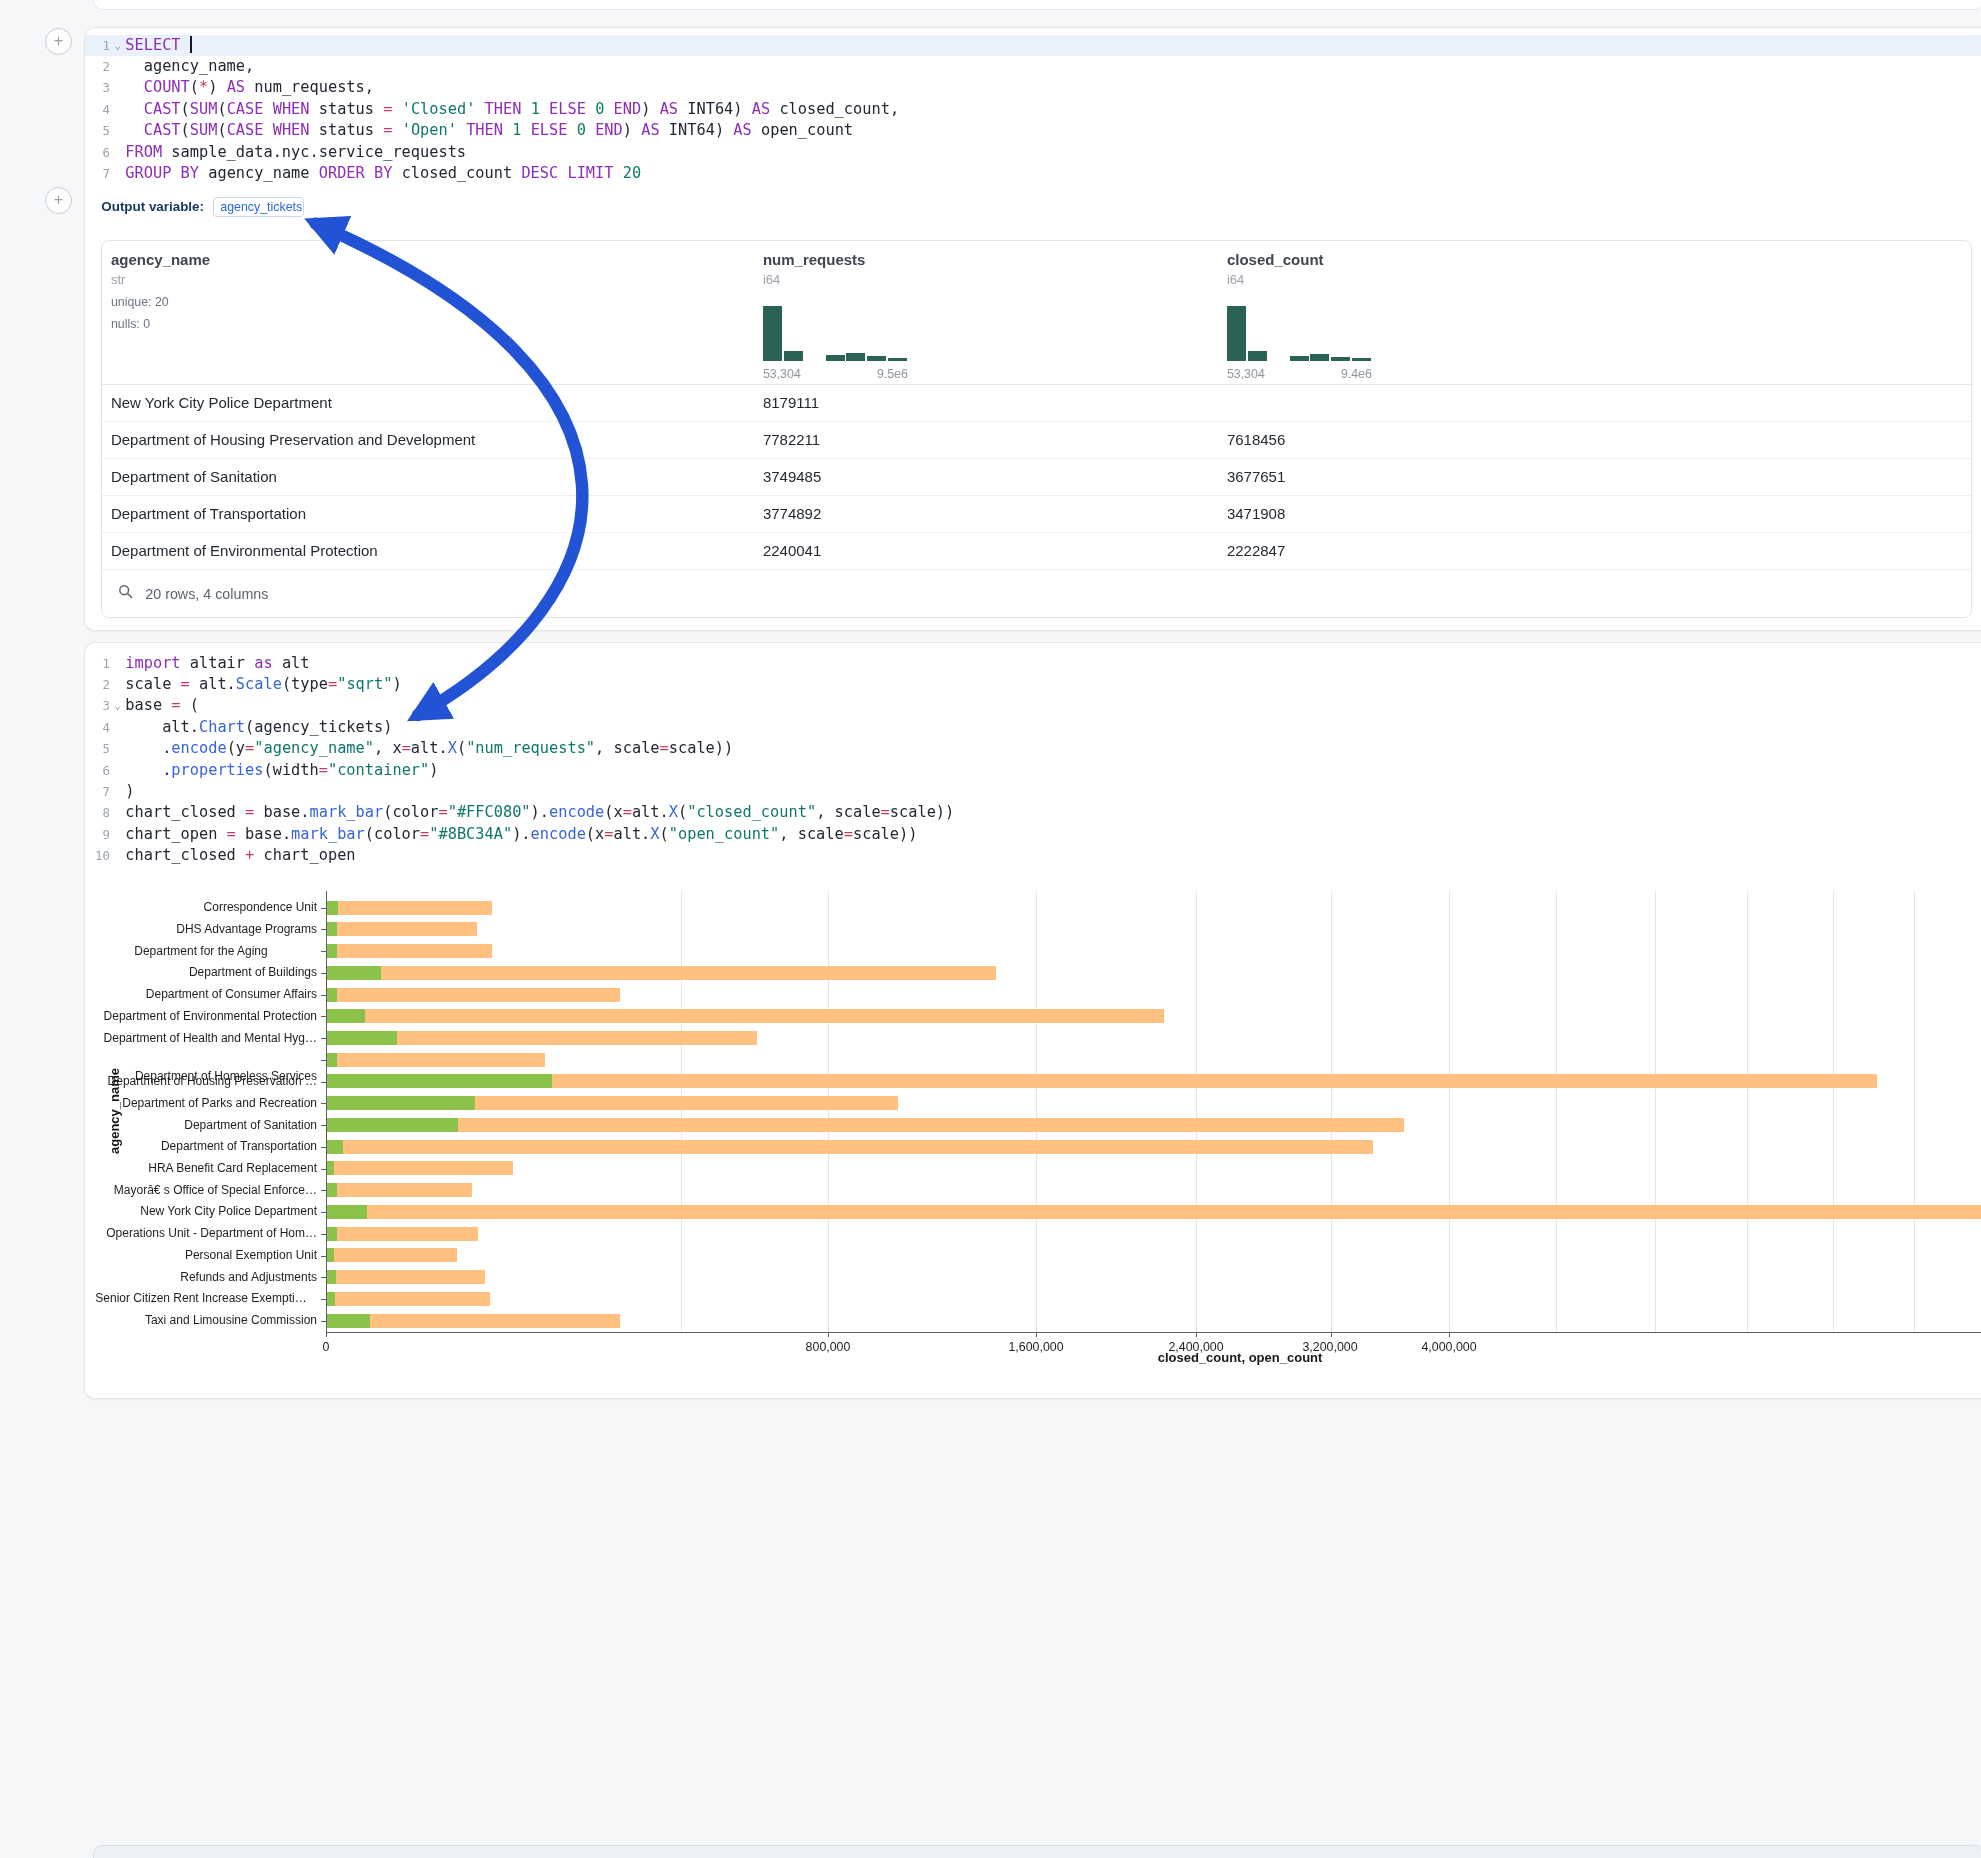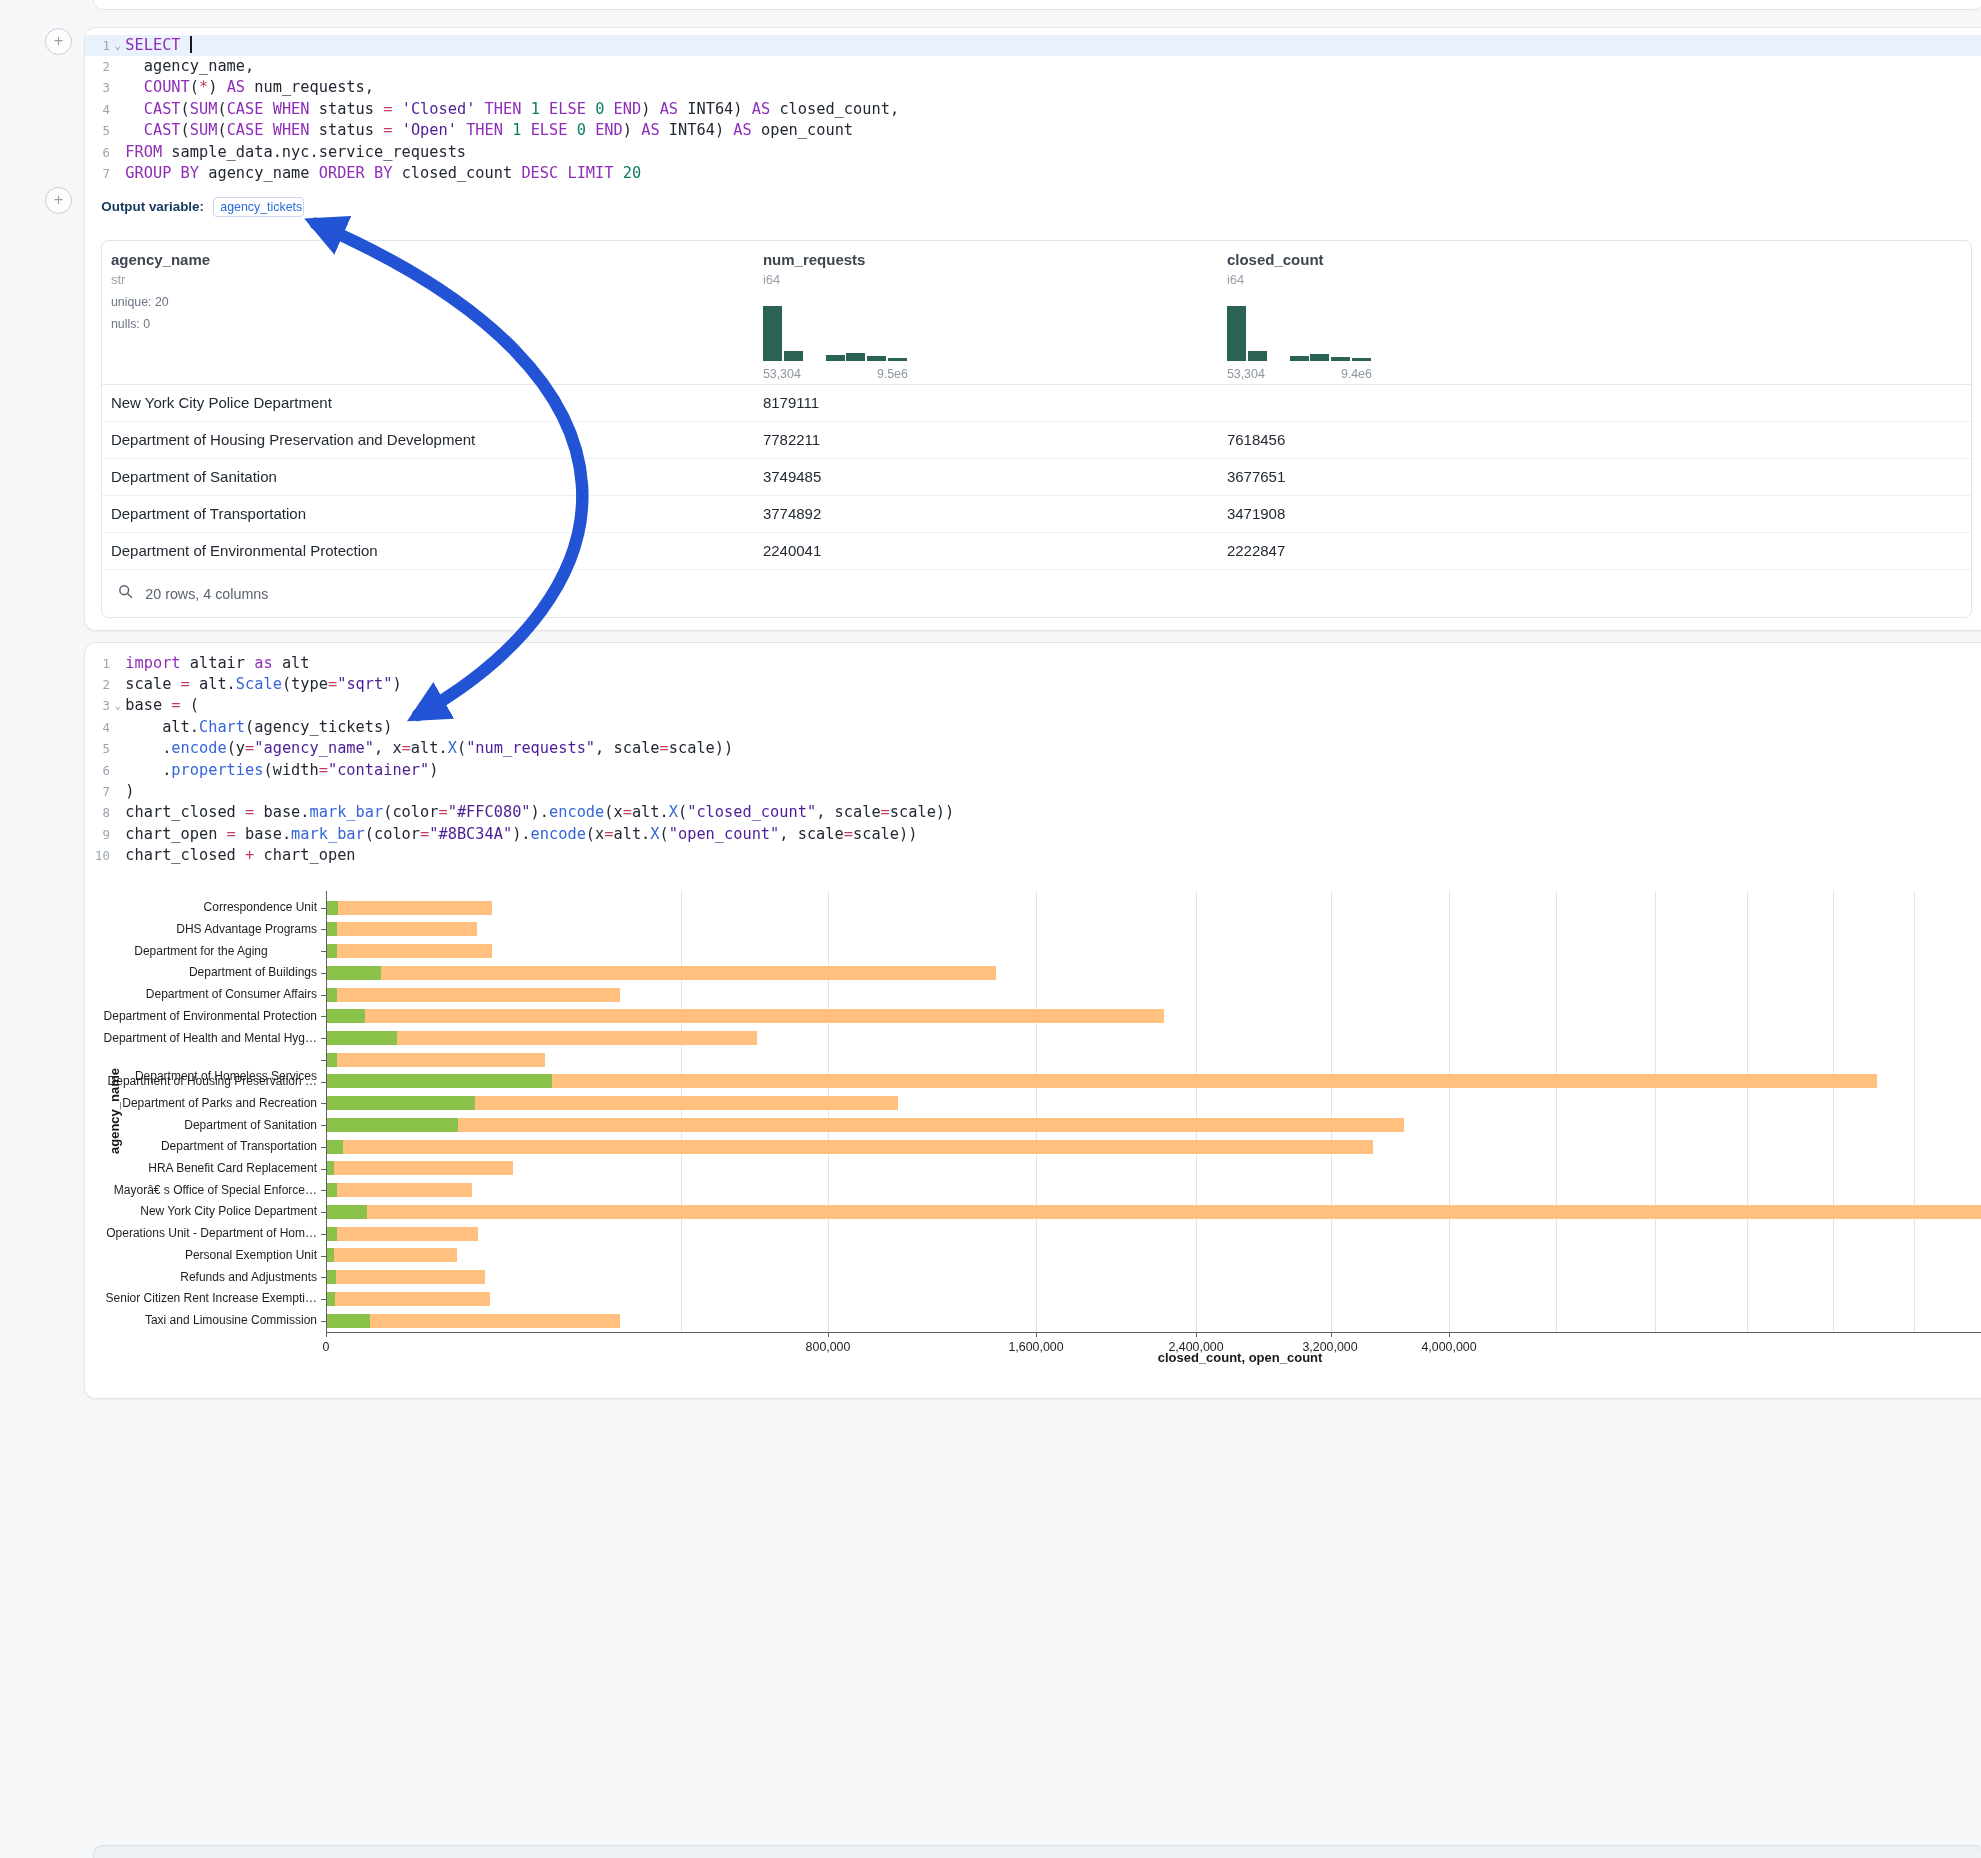--- a/index.html
+++ b/index.html
@@ -14,21 +14,21 @@
   #plus-2{left:45px;top:187px}
 
   .code-block{position:absolute;left:0;width:100%}
   #sql-code{top:6.7px}
   #py-code{top:9.6px}
   .code-line{display:flex;height:21.4px;font-family:"DejaVu Sans Mono",monospace;font-size:15.3px;line-height:21.4px}
   .code-line.active{background:#e9f1fc}
   .ln{width:25px;text-align:right;color:#9aa5b1;font-size:12.4px;flex:none}
   .chev{width:15.3px;text-align:center;color:#8793a0;font-size:10.5px;flex:none}
   .code-text{flex:1;white-space:pre}
-  .tok-kw{color:#8e2eb8}.tok-str{color:#4c1d95}.tok-num{color:#0b7c63}.tok-fn{color:#3565d8}.tok-op{color:#c13d5d}.tok-pl{color:#212733}
+  .tok-kw{color:#8e2eb8}.tok-str{color:#0f766e}.tok-num{color:#0b7c63}.tok-fn{color:#3565d8}.tok-op{color:#c13d5d}.tok-pl{color:#212733}
   .cursor{display:inline-block;width:1.9px;height:16.3px;background:#15181c;vertical-align:-2.9px}
 
   #output-row{position:absolute;left:16.3px;top:169px;display:flex;align-items:center;gap:8.6px}
   #output-label{font-size:13.4px;font-weight:bold;color:#14375f}
   #output-pill{font-size:12.4px;color:#2c6bd9;border:1px solid #c9d7ee;border-radius:3.8px;padding:1.9px 6.7px;background:#fff;max-width:76px;overflow:hidden;white-space:nowrap;cursor:pointer}
 
   #result-table{position:absolute;left:16.3px;top:212px;width:1869px;background:#fff;border:1px solid #dfe4ea;border-radius:7.6px;overflow:hidden}
   .thead{display:grid;grid-template-columns:652px 464px 1fr;height:143px;border-bottom:1px solid #e4e8ed}
   .th{position:relative;padding:9.6px 0 0 8.6px}
   .col-name{font-size:15px;font-weight:bold;color:#3d4752}
@@ -315,21 +315,21 @@
         <div class="bar" style="left: 242px; top: 584px; width: 151px; height: 14.3px; background: rgb(255, 192, 128);"></div>
         <div class="bar" style="left: 242px; top: 584px; width: 9.8px; height: 14.3px; background: rgb(139, 195, 74);"></div>
         <div class="y-label" style="top: 605px;">Personal Exemption Unit</div>
         <div class="y-tick" style="left: 236px; top: 613px;"></div>
         <div class="bar" style="left: 242px; top: 605px; width: 130px; height: 14.3px; background: rgb(255, 192, 128);"></div>
         <div class="bar" style="left: 242px; top: 605px; width: 6.9px; height: 14.3px; background: rgb(139, 195, 74);"></div>
         <div class="y-label" style="top: 627px;">Refunds and Adjustments</div>
         <div class="y-tick" style="left: 236px; top: 634px;"></div>
         <div class="bar" style="left: 242px; top: 627px; width: 158px; height: 14.3px; background: rgb(255, 192, 128);"></div>
         <div class="bar" style="left: 242px; top: 627px; width: 9px; height: 14.3px; background: rgb(139, 195, 74);"></div>
-        <div class="y-label" style="top: 648px;">Senior Citizen Rent Increase Exempti…</div>
+        <div class="y-label" style="top: 648px; text-align: center;">Senior Citizen Rent Increase Exempti…</div>
         <div class="y-tick" style="left: 236px; top: 656px;"></div>
         <div class="bar" style="left: 242px; top: 649px; width: 163px; height: 14.3px; background: rgb(255, 192, 128);"></div>
         <div class="bar" style="left: 242px; top: 649px; width: 8px; height: 14.3px; background: rgb(139, 195, 74);"></div>
         <div class="y-label" style="top: 670px;">Taxi and Limousine Commission</div>
         <div class="y-tick" style="left: 236px; top: 678px;"></div>
         <div class="bar" style="left: 242px; top: 671px; width: 293px; height: 14.3px; background: rgb(255, 192, 128);"></div>
         <div class="bar" style="left: 242px; top: 671px; width: 43px; height: 14.3px; background: rgb(139, 195, 74);"></div>
         <div class="x-tick" style="left: 241px; top: 689px;"></div>
         <div class="x-label" style="left: 179px; top: 697px;">0</div>
         <div class="x-tick" style="left: 743px; top: 689px;"></div>

